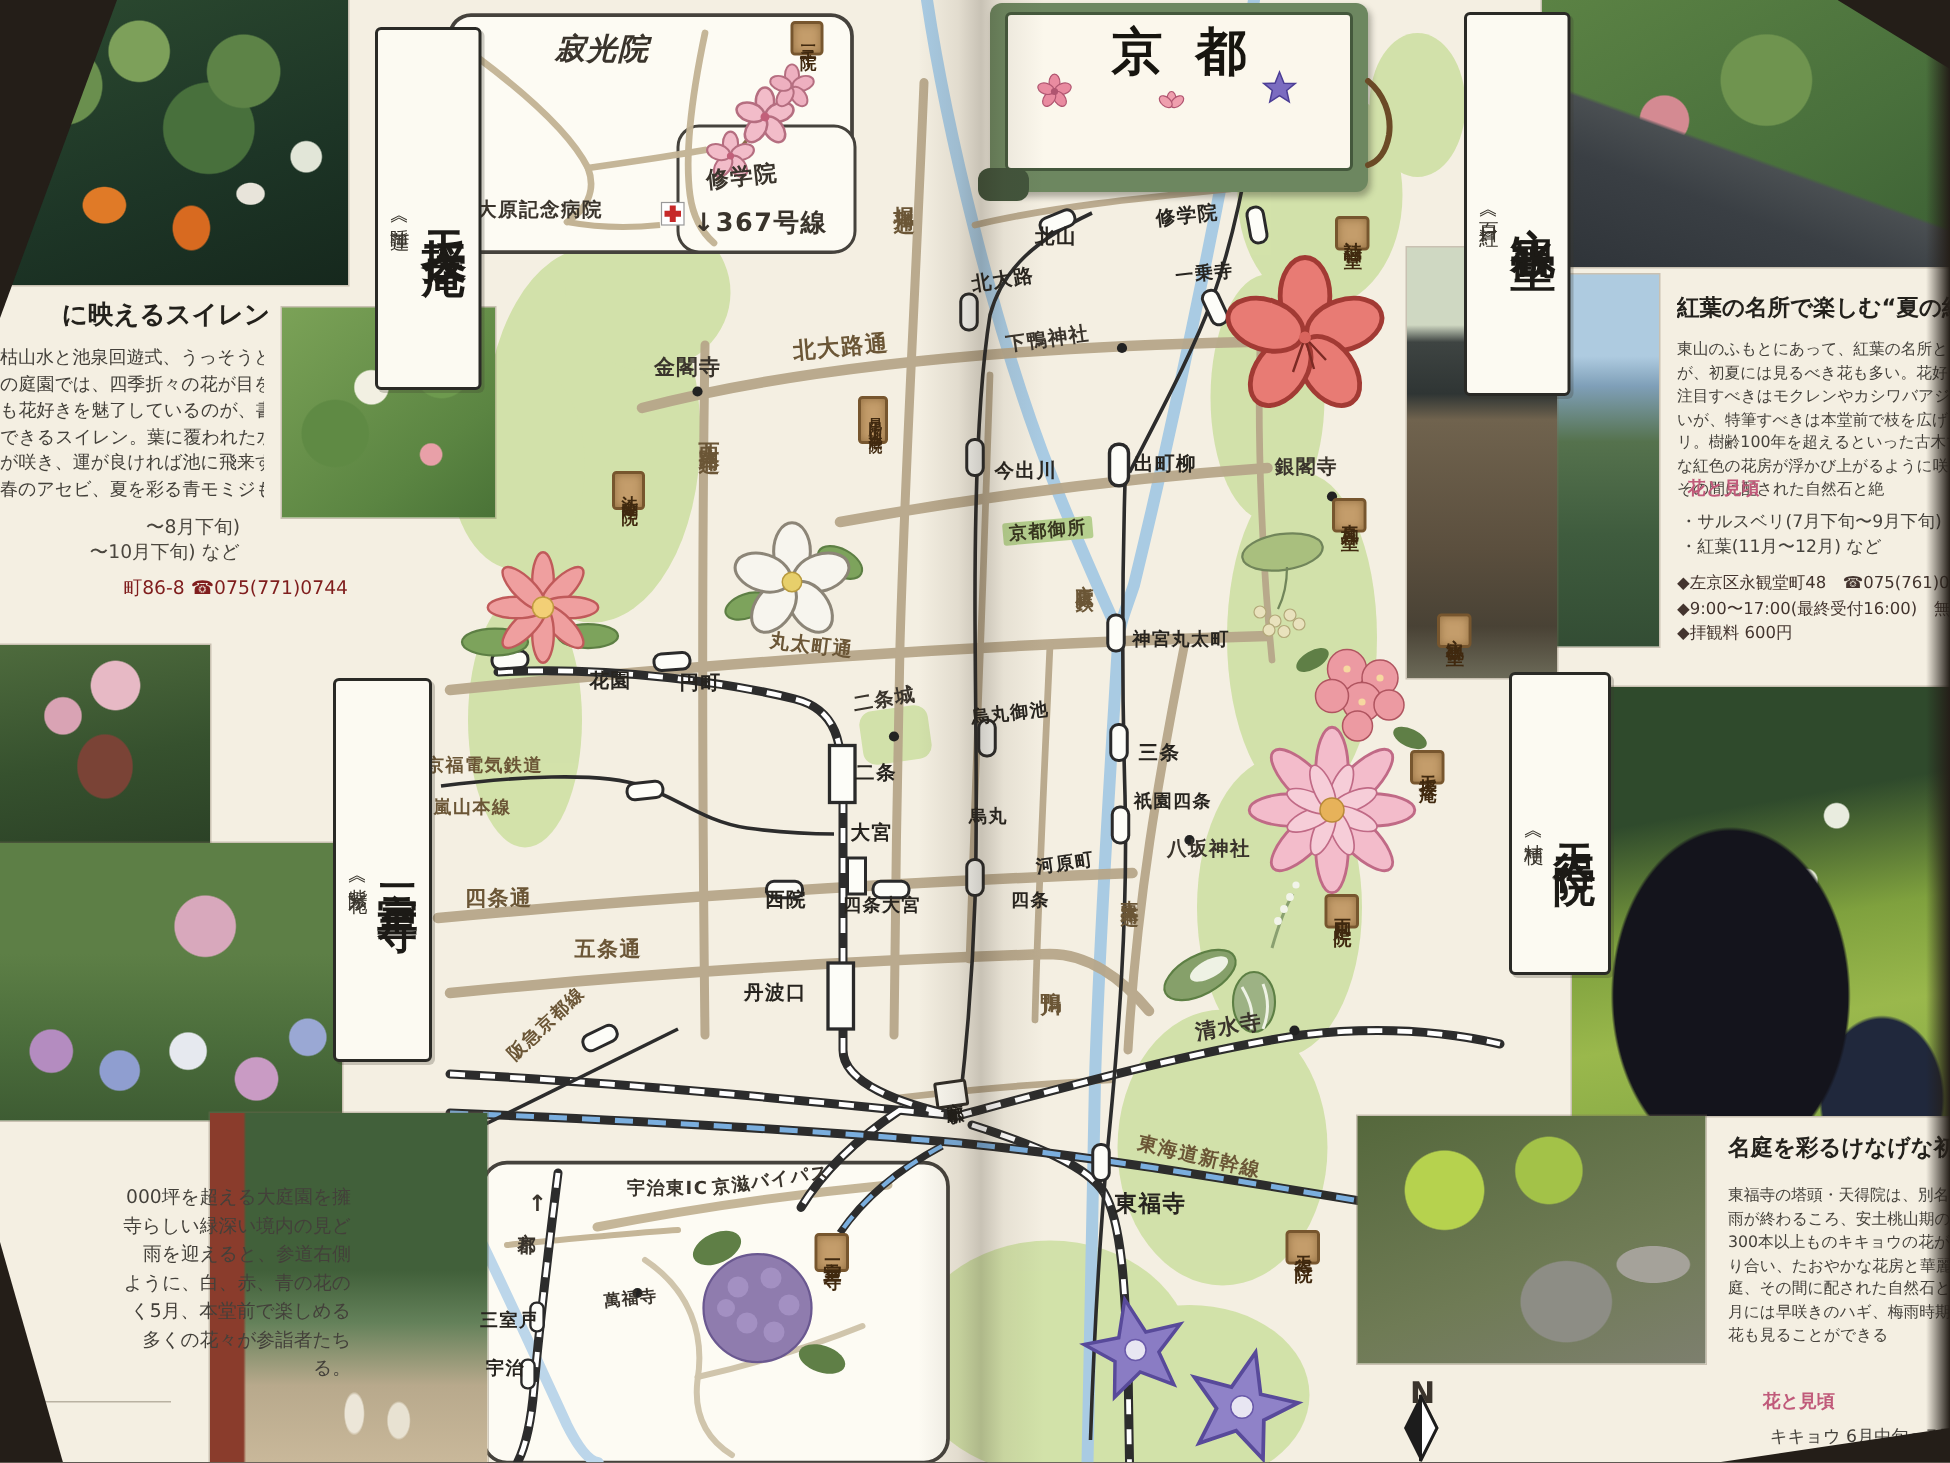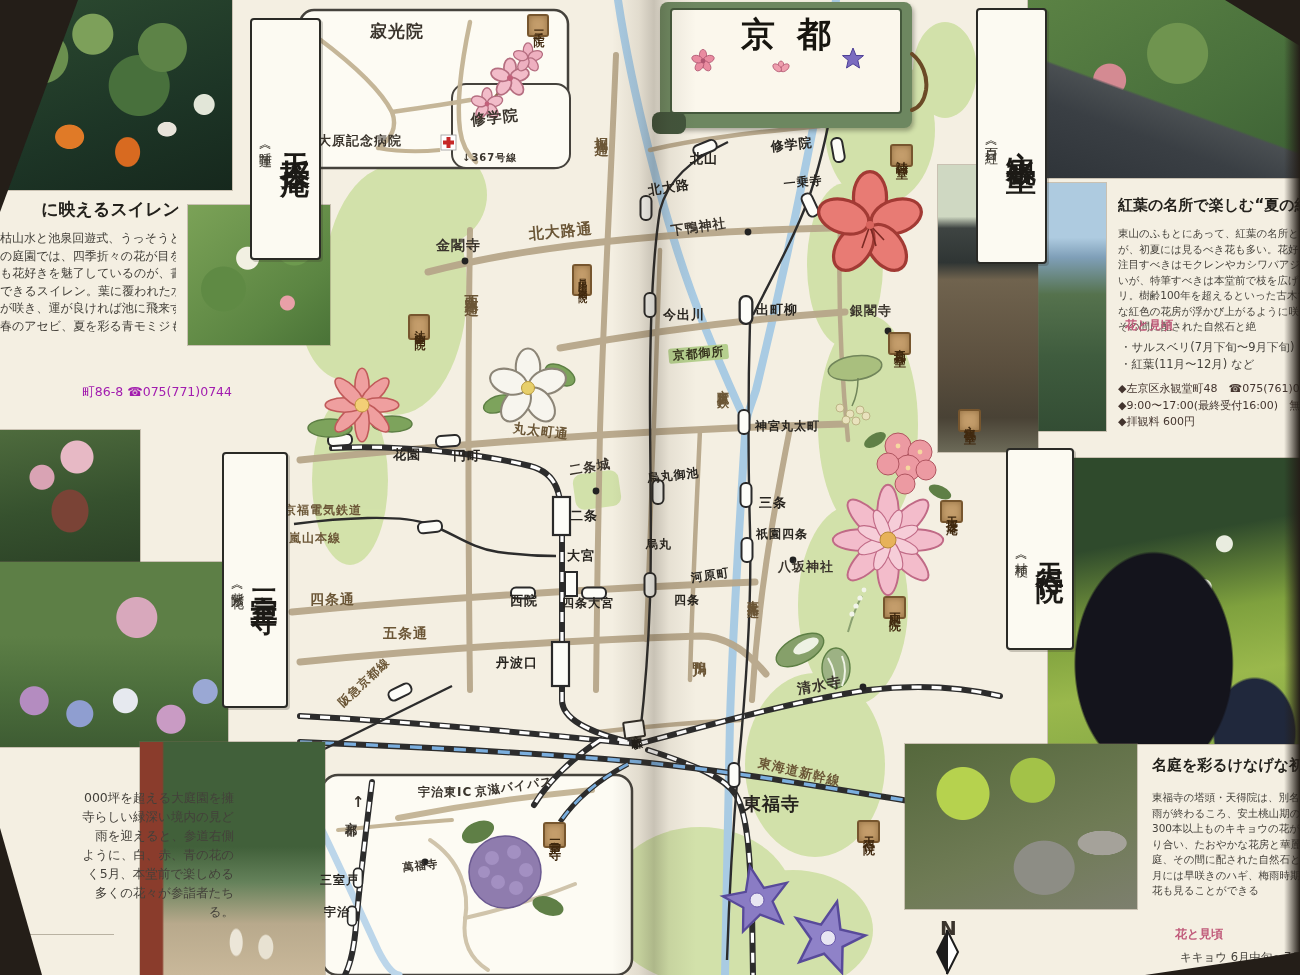--- a/index.html
+++ b/index.html
@@ -398,33 +398,33 @@
         <div class="ml ml-sta" style="left: 646px; top: 538px; font-size: 12px;">烏丸</div>
         <div class="ml ml-sta" style="left: 690px; top: 572px; font-size: 12px; transform: rotate(-8deg);">河原町</div>
         <div class="ml ml-sta" style="left: 674px; top: 594px; font-size: 12px;">四条</div>
         <div class="ml ml-sta" style="left: 510px; top: 594px; font-size: 13px;">西院</div>
         <div class="ml ml-sta" style="left: 562px; top: 597px; font-size: 12px;">四条大宮</div>
         <div class="ml ml-sta" style="left: 567px; top: 549px; font-size: 13px;">大宮</div>
         <div class="ml ml-sta" style="left: 570px; top: 509px; font-size: 13px;">二条</div>
         <div class="ml ml-sta" style="left: 393px; top: 448px; font-size: 13px;">花園</div>
         <div class="ml ml-sta" style="left: 453px; top: 449px; font-size: 13px;">円町</div>
         <div class="ml ml-sta" style="left: 496px; top: 656px; font-size: 13px;">丹波口</div>
-        <div class="ml ml-sta" style="left: 743px; top: 794px; font-size: 18px;">東福寺</div>
+        <div class="ml ml-sta" style="left: 743px; top: 794px; font-size: 15px;">東福寺</div>
         <div class="ml ml-bigsta" style="left: 622px; top: 722px; font-size: 11px; transform: rotate(-8deg);">京都駅</div>
         <div class="ml ml-place" style="left: 436px; top: 238px; font-size: 14px;">金閣寺</div>
         <div class="ml ml-place" style="left: 670px; top: 224px; font-size: 13px; transform: rotate(-8deg);">下鴨神社</div>
         <div class="ml ml-place" style="left: 850px; top: 304px; font-size: 13px; font-family: Liberation Serif, serif;">銀閣寺</div>
         <div class="ml ml-place" style="left: 568px; top: 464px; font-size: 13px; transform: rotate(-10deg);">二条城</div>
         <div class="ml ml-place" style="left: 778px; top: 560px; font-size: 13px;">八坂神社</div>
         <div class="ml ml-place" style="left: 796px; top: 682px; font-size: 14px; transform: rotate(-10deg);">清水寺</div>
         <div class="ml ml-gtag" style="left: 668px; top: 349px; font-size: 12px; transform: rotate(-5deg);">京都御所</div>
-        <div class="ml ml-place" style="left: 370px; top: 22px; font-size: 17px;">寂光院</div>
+        <div class="ml ml-place" style="left: 370px; top: 22px; font-size: 20px; font-style: italic;">寂光院</div>
         <div class="ml ml-place" style="left: 318px; top: 134px; font-size: 13px;">大原記念病院</div>
         <div class="ml ml-place" style="left: 470px; top: 112px; font-size: 15px; transform: rotate(-6deg);">修学院</div>
-        <div class="ml ml-place" style="left: 462px; top: 140px; font-size: 10px; margin-top: 13px;">↓367号線</div>
+        <div class="ml ml-place" style="left: 462px; top: 140px; font-size: 17px;">↓367号線</div>
         <div class="ml ml-place" style="left: 418px; top: 786px; font-size: 12px;">宇治東IC</div>
         <div class="ml ml-place" style="left: 474px; top: 786px; font-size: 12px; transform: rotate(-8deg);">京滋バイパス</div>
         <div class="ml ml-place" style="left: 352px; top: 794px; font-size: 15px;">↑</div>
         <div class="ml ml-place v" style="left: 344px; top: 812px; font-size: 12px;">京都</div>
         <div class="ml ml-sta" style="left: 320px; top: 874px; font-size: 12px;">三室戸</div>
         <div class="ml ml-sta" style="left: 324px; top: 906px; font-size: 12px;">宇治</div>
         <div class="ml ml-place" style="left: 402px; top: 862px; font-size: 11px; transform: rotate(-6deg);">萬福寺</div>
         <div class="ml ml-place" style="left: 940px; top: 918px; font-size: 20px;">N</div>
         <div class="ml ml-plaque" style="left: 527px; top: 14px; font-size: 11px;">三千院</div>
         <div class="ml ml-plaque" style="left: 408px; top: 314px; font-size: 11px;">法金剛院</div>
@@ -476,22 +476,26 @@
     <div class="art-h line" style="font-size:17px;text-align:right">に映えるスイレン</div>
   </div>
   <div class="art clipL" style="left:0;top:230px;width:176px;height:110px;font-size:12px;line-height:17.5px;color:#43403a">
         <div class="line">枯山水と池泉回遊式、うっそうとした緑が</div>
         <div class="line">の庭園では、四季折々の花が目を楽しませ</div>
         <div class="line">も花好きを魅了しているのが、書院南庭の</div>
         <div class="line">できるスイレン。葉に覆われた水面に、点々</div>
         <div class="line">が咲き、運が良ければ池に飛来するサギ</div>
         <div class="line">春のアセビ、夏を彩る青モミジもおすす</div>
       </div>
+  <div class="art clipL" style="left:0;top:342px;width:160px;font-size:12.5px;line-height:17px;color:#4a463e">
+        <div class="line">〜8月下旬)</div>
+        <div class="line">〜10月下旬) など</div>
+      </div>
   <div class="art" style="left:0;top:384px;width:232px">
-    <div class="line" style="font-size:12.5px;color:#a21caf;text-align:right">町86-8  ☎075(771)0744</div>
+    <div class="line" style="font-size:12.5px;color:#7f1d1d;text-align:right">町86-8  ☎075(771)0744</div>
   </div>
 
   <div class="side-plaque" style="left:222px;top:452px;height:232px">
     <span class="sp-name" style="font-size:27px">三室戸寺</span>
     <span class="sp-flower">《紫陽花》</span>
   </div>
   <div class="art clipL" style="left:0;top:788px;width:234px;height:136px;font-size:12.5px;line-height:19px;color:#43403a">
         <div class="line">000坪を超える大庭園を擁</div>
         <div class="line">寺らしい緑深い境内の見ど</div>
         <div class="line">雨を迎えると、参道右側</div>

